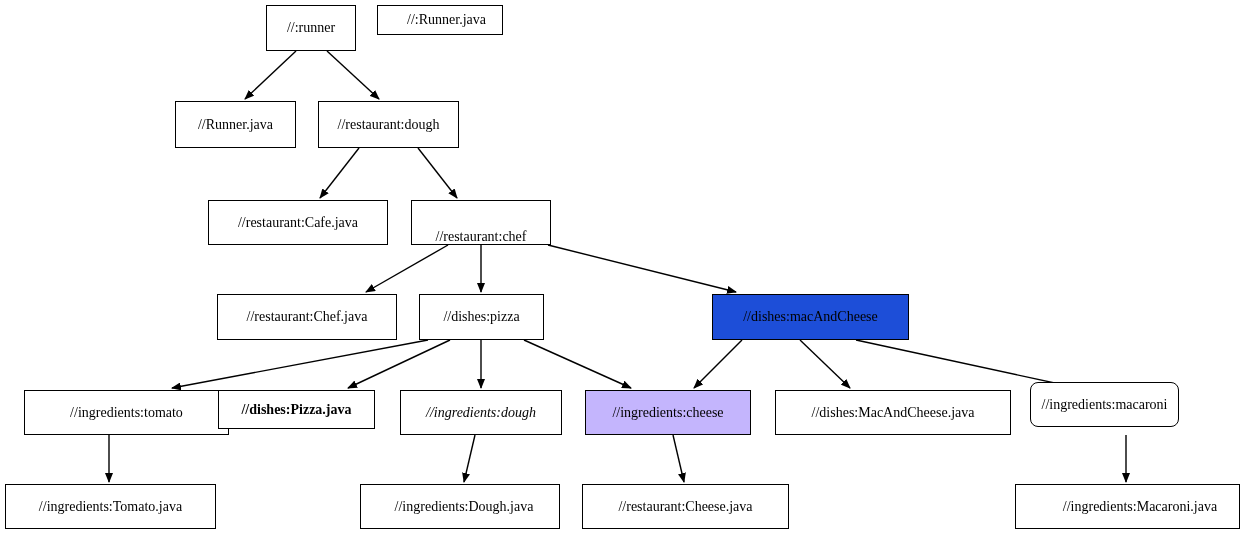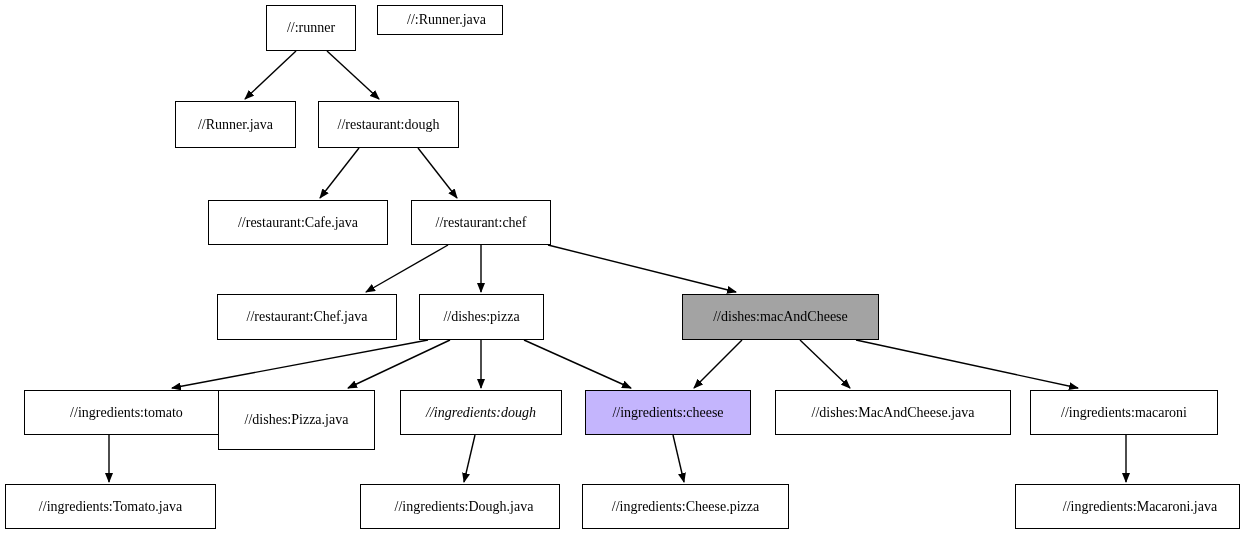--- a/index.html
+++ b/index.html
@@ -82,56 +82,56 @@
       </div>
       <div class="graph-node" style="left: 175px; top: 101px; width: 121px; height: 47px; border-color: rgb(0, 0, 0); background: rgb(255, 255, 255);">
         <span class="node-label">//Runner.java</span>
       </div>
       <div class="graph-node" style="left: 318px; top: 101px; width: 141px; height: 47px; border-color: rgb(0, 0, 0); background: rgb(255, 255, 255);">
         <span class="node-label">//restaurant:dough</span>
       </div>
       <div class="graph-node" style="left: 208px; top: 200px; width: 180px; height: 45px; border-color: rgb(0, 0, 0); background: rgb(255, 255, 255);">
         <span class="node-label">//restaurant:Cafe.java</span>
       </div>
-      <div class="graph-node" style="left: 411px; top: 200px; width: 140px; height: 45px; border-color: rgb(0, 0, 0); background: rgb(255, 255, 255);">
+      <div class="graph-node" style="left: 411px; top: 200px; width: 140px; height: 45px; border-color: rgb(0, 0, 0); background: rgb(255, 255, 255); align-items: flex-end;">
         <span class="node-label">//restaurant:chef</span>
       </div>
       <div class="graph-node" style="left: 217px; top: 294px; width: 180px; height: 46px; border-color: rgb(0, 0, 0); background: rgb(255, 255, 255);">
         <span class="node-label">//restaurant:Chef.java</span>
       </div>
       <div class="graph-node" style="left: 419px; top: 294px; width: 125px; height: 46px; border-color: rgb(0, 0, 0); background: rgb(255, 255, 255);">
         <span class="node-label">//dishes:pizza</span>
       </div>
-      <div class="graph-node" style="left: 682px; top: 294px; width: 197px; height: 46px; border-color: rgb(0, 0, 0); background: #a3a3a3;">
+      <div class="graph-node" style="left: 712px; top: 294px; width: 197px; height: 46px; border-color: rgb(0, 0, 0); background: #1d4ed8;">
         <span class="node-label">//dishes:macAndCheese</span>
       </div>
       <div class="graph-node" style="left: 24px; top: 390px; width: 205px; height: 45px; border-color: rgb(0, 0, 0); background: rgb(255, 255, 255);">
         <span class="node-label">//ingredients:tomato</span>
       </div>
-      <div class="graph-node" style="left: 218px; top: 390px; width: 157px; height: 60px; border-color: rgb(0, 0, 0); background: rgb(255, 255, 255);">
+      <div class="graph-node" style="left: 218px; top: 390px; width: 157px; height: 39px; border-color: rgb(0, 0, 0); background: rgb(255, 255, 255); font-weight: bold;">
         <span class="node-label">//dishes:Pizza.java</span>
       </div>
       <div class="graph-node" style="left: 400px; top: 390px; width: 162px; height: 45px; border-color: rgb(0, 0, 0); background: rgb(255, 255, 255); font-style: italic;">
         <span class="node-label">//ingredients:dough</span>
       </div>
       <div class="graph-node" style="left: 585px; top: 390px; width: 166px; height: 45px; border-color: rgb(0, 0, 0); background: #c4b5fd;">
         <span class="node-label">//ingredients:cheese</span>
       </div>
       <div class="graph-node" style="left: 775px; top: 390px; width: 236px; height: 45px; border-color: rgb(0, 0, 0); background: rgb(255, 255, 255);">
         <span class="node-label">//dishes:MacAndCheese.java</span>
       </div>
-      <div class="graph-node" style="left: 1030px; top: 390px; width: 188px; height: 45px; border-color: rgb(0, 0, 0); background: rgb(255, 255, 255);">
+      <div class="graph-node" style="left: 1030px; top: 382px; width: 149px; height: 45px; border-color: rgb(0, 0, 0); background: rgb(255, 255, 255); border-radius: 8px;">
         <span class="node-label">//ingredients:macaroni</span>
       </div>
       <div class="graph-node" style="left: 5px; top: 484px; width: 211px; height: 45px; border-color: rgb(0, 0, 0); background: rgb(255, 255, 255);">
         <span class="node-label">//ingredients:Tomato.java</span>
       </div>
       <div class="graph-node" style="left: 360px; top: 484px; width: 200px; height: 45px; border-color: rgb(0, 0, 0); background: rgb(255, 255, 255); padding-left: 8px;">
         <span class="node-label">//ingredients:Dough.java</span>
       </div>
       <div class="graph-node" style="left: 582px; top: 484px; width: 207px; height: 45px; border-color: rgb(0, 0, 0); background: rgb(255, 255, 255);">
-        <span class="node-label">//ingredients:Cheese.pizza</span>
+        <span class="node-label">//restaurant:Cheese.java</span>
       </div>
       <div class="graph-node" style="left: 1015px; top: 484px; width: 225px; height: 45px; border-color: rgb(0, 0, 0); background: rgb(255, 255, 255); padding-left: 25px;">
         <span class="node-label">//ingredients:Macaroni.java</span>
       </div>
     </div>
 </div>
 
 </body></html>

